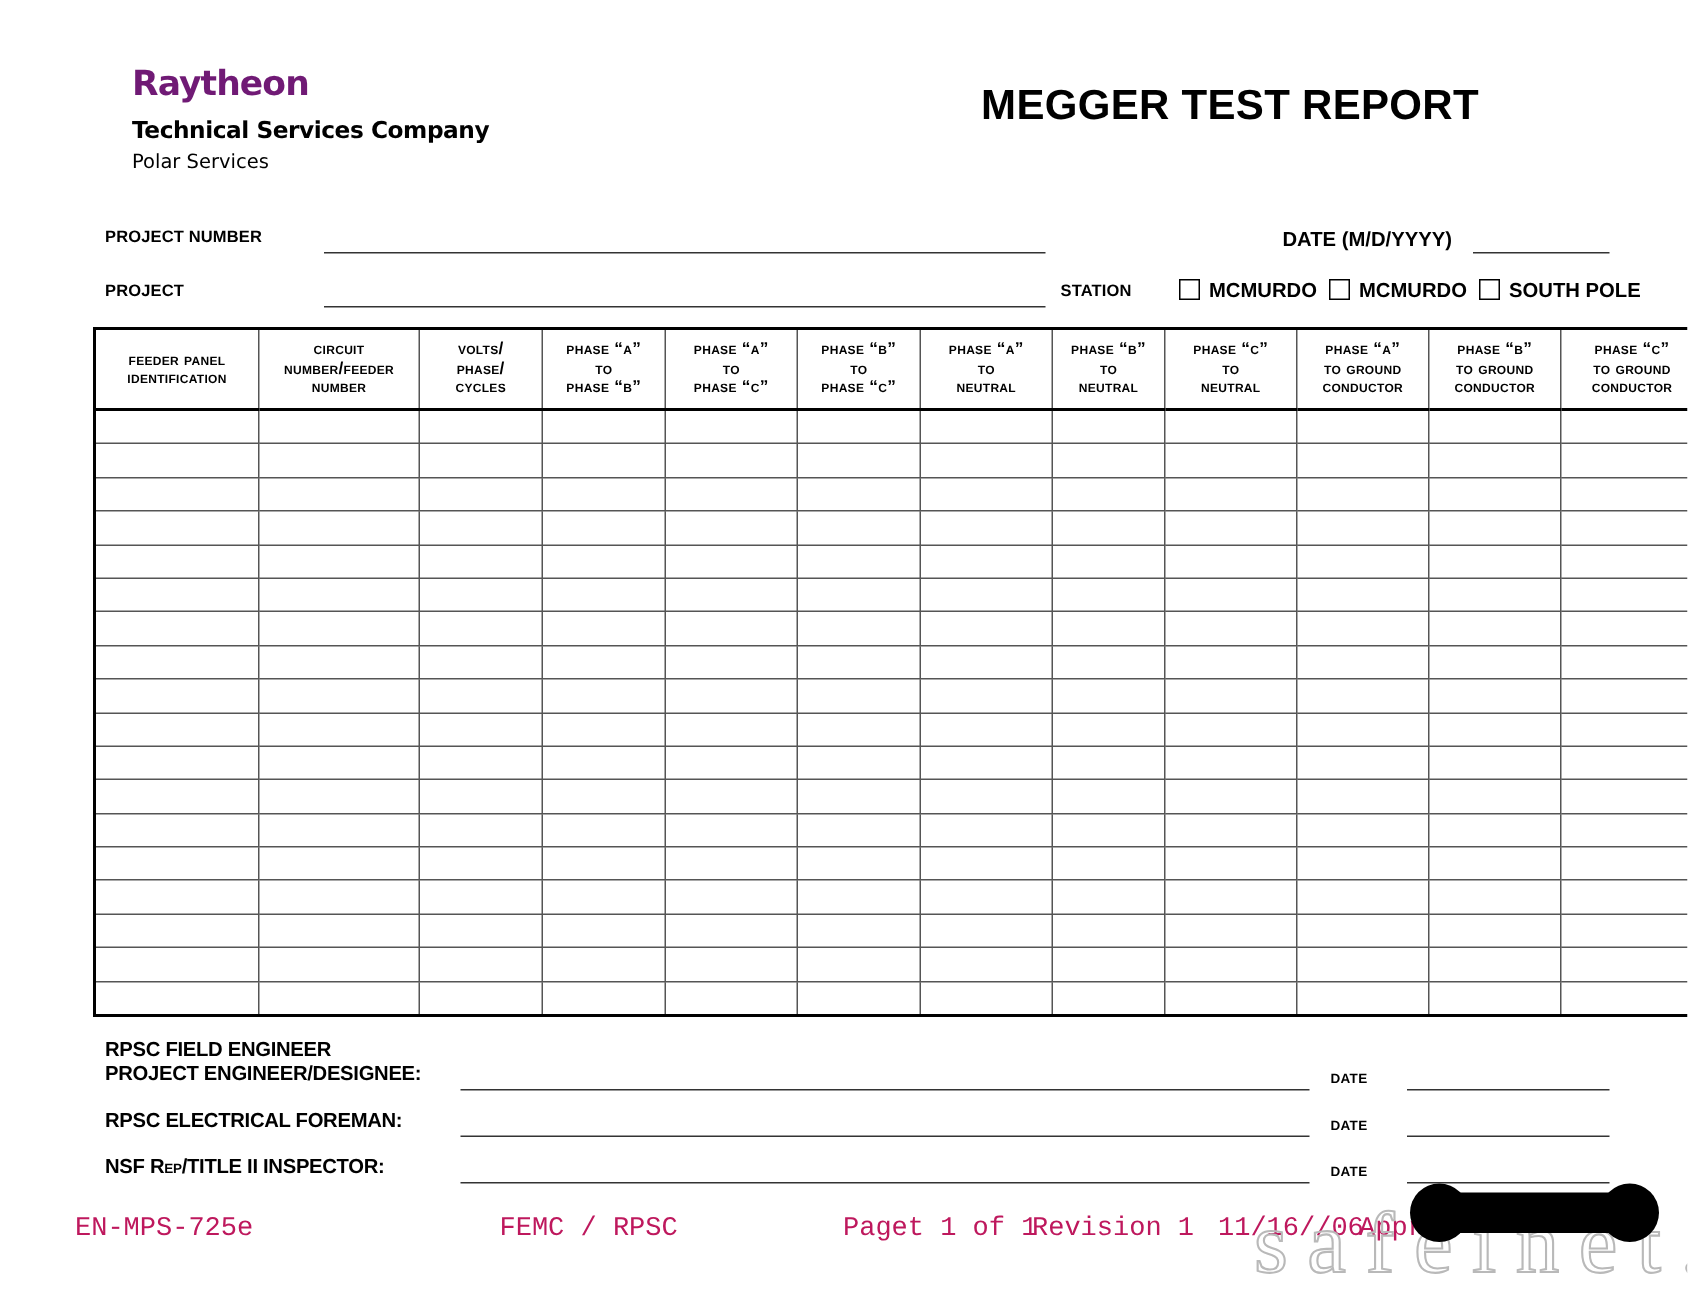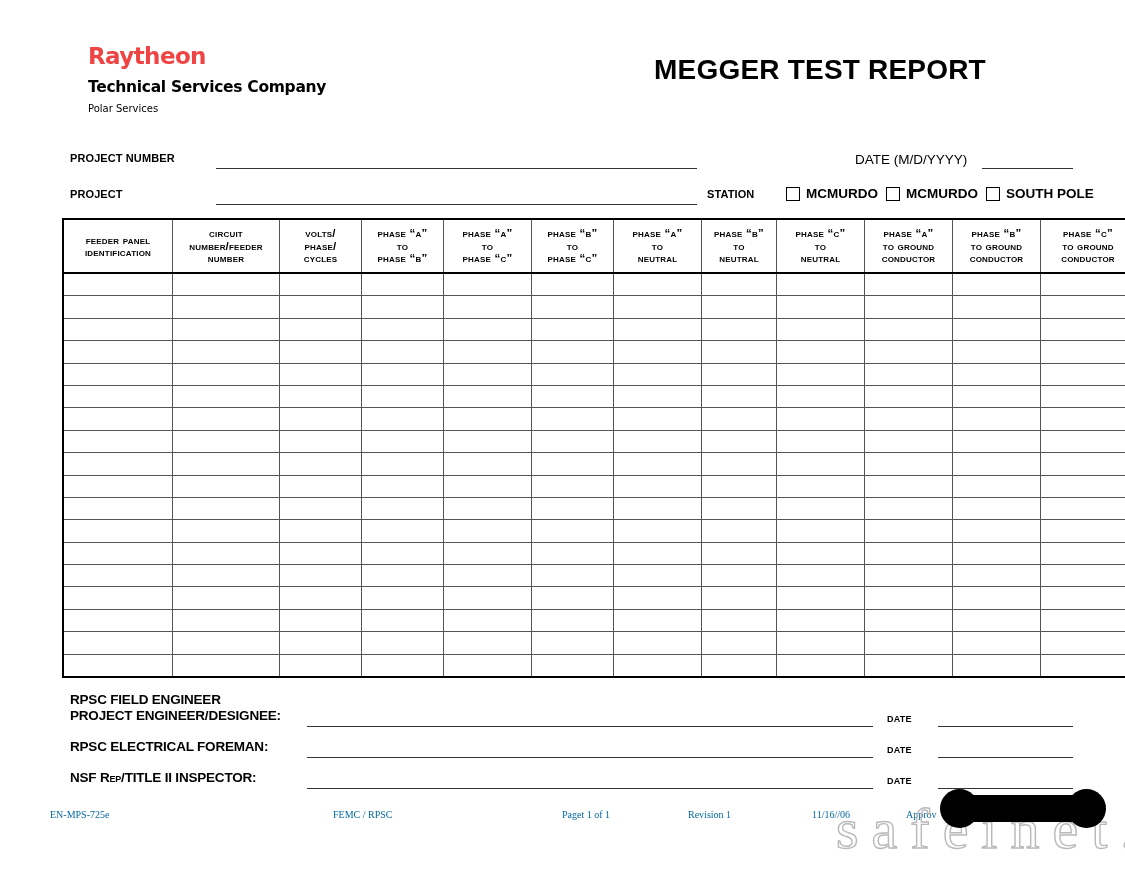--- a/index.html
+++ b/index.html
@@ -39,21 +39,21 @@
     font-weight: bold;
     font-size: 15.5px;
     letter-spacing: -0.3px;
     line-height: 20px;
     margin-top: 8px;
     color: #000;
   }
   .brand-line3 {
     font-family: "DejaVu Sans", sans-serif;
     font-weight: normal;
-    font-size: 10px;
+    font-size: 13px;
     line-height: 18px;
     margin-top: 3px;
     color: #000;
   }
 
   .doc-title {
     position: absolute;
     left: 560px;
     top: 54px;
     width: 520px;
@@ -75,38 +75,37 @@
     position: absolute;
     border-bottom: 1.6px solid #333;
   }
 
   #lbl-project-number { left: 70px; top: 152px; }
   #rule-project-number { left: 216px; top: 168px; width: 481px; }
 
   #lbl-project { left: 70px; top: 188px; }
   #rule-project { left: 216px; top: 204px; width: 481px; }
 
-  #lbl-date { position: absolute; left: 855px; top: 152px; font-weight: normal; font-size: 13.5px; }
+  #lbl-date { position: absolute; left: 855px; top: 152px; font-weight: bold; font-size: 13.5px; }
   #rule-date { left: 982px; top: 168px; width: 91px; }
 
   #lbl-station { left: 707px; top: 188px; }
 
   .station-group {
     position: absolute;
     left: 786px;
     top: 186px;
     display: flex;
     align-items: center;
     gap: 8px;
     font-size: 13.5px;
     font-weight: bold;
   }
   .station-opt {
     display: flex;
-    align-items: center;
     gap: 6px;
   }
   .checkbox {
     width: 12px;
     height: 12px;
     border: 1.8px solid #000;
     background: #fff;
     display: inline-block;
   }
 
@@ -181,23 +180,23 @@
 
   #sig3 { left: 70px; top: 770px; }
   #rule-sig3 { left: 307px; top: 788px; width: 566px; }
   #date-w3 { left: 887px; top: 772px; }
   #rule-date3 { left: 938px; top: 788px; width: 135px; }
 
   
   .footer-item {
     position: absolute;
     top: 809px;
-    font-family: Liberation Serif, serif;
-    font-size: 10px;
-    color: #0369a1;
+    font-family: Liberation Mono, monospace;
+    font-size: 18px;
+    color: #be185d;
     white-space: nowrap;
   }
   #foot-doc    { left: 50px; }
   #foot-org    { left: 333px; }
   #foot-page   { left: 562px; }
   #foot-rev    { left: 688px; }
   #foot-date   { left: 812px; }
   #foot-approv { left: 906px; }
 
   
@@ -235,21 +234,21 @@
   }
   #watermark-bar::before { left: -4px; }
   #watermark-bar::after  { right: -4px; }
 </style>
 </head>
 <body>
 
 <div id="page">
 
   <div class="brand">
-    <div class="brand-logo" style="color: #ef4444;">Raytheon</div>
+    <div class="brand-logo" style="color: #701a75;">Raytheon</div>
     <div class="brand-line2">Technical Services Company</div>
     <div class="brand-line3">Polar Services</div>
   </div>
 
   <div class="doc-title">MEGGER TEST REPORT</div>
 
   <div class="field-label" id="lbl-project-number">PROJECT NUMBER</div>
   <div class="rule" id="rule-project-number"></div>
 
   <div class="field-label" id="lbl-project">PROJECT</div>

